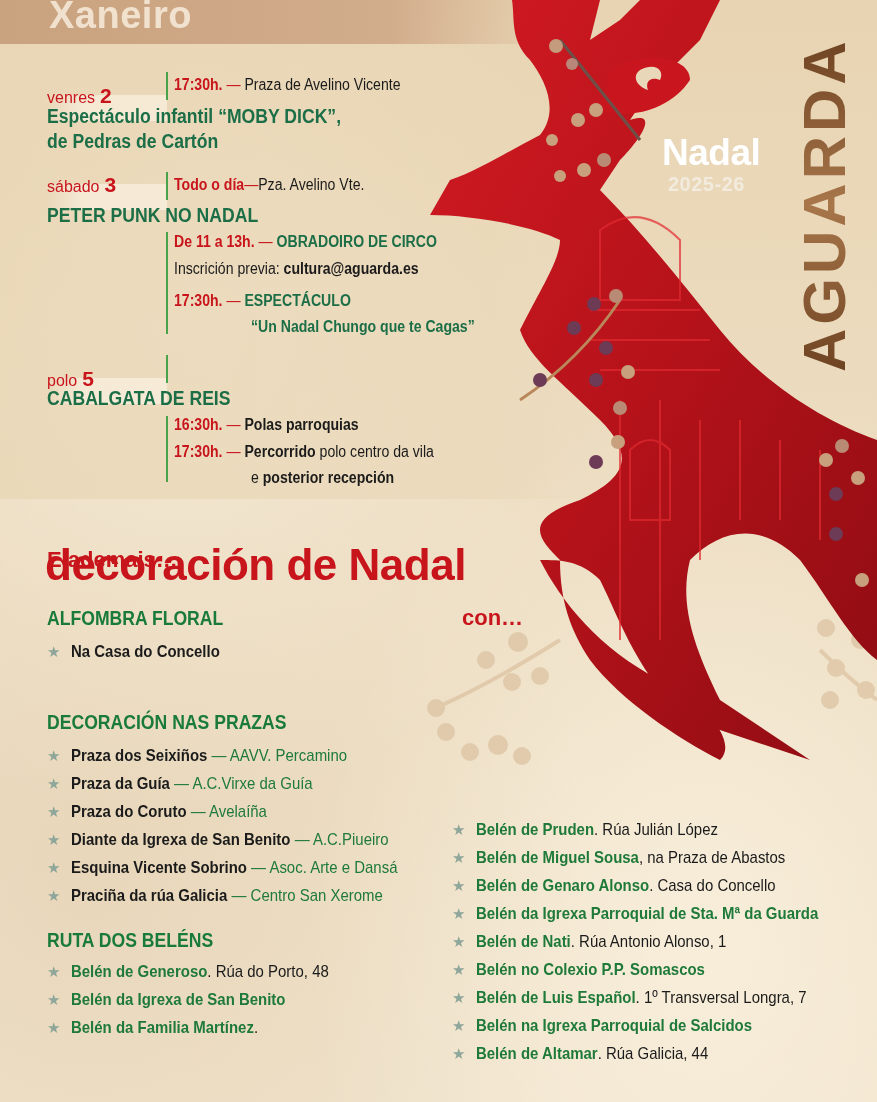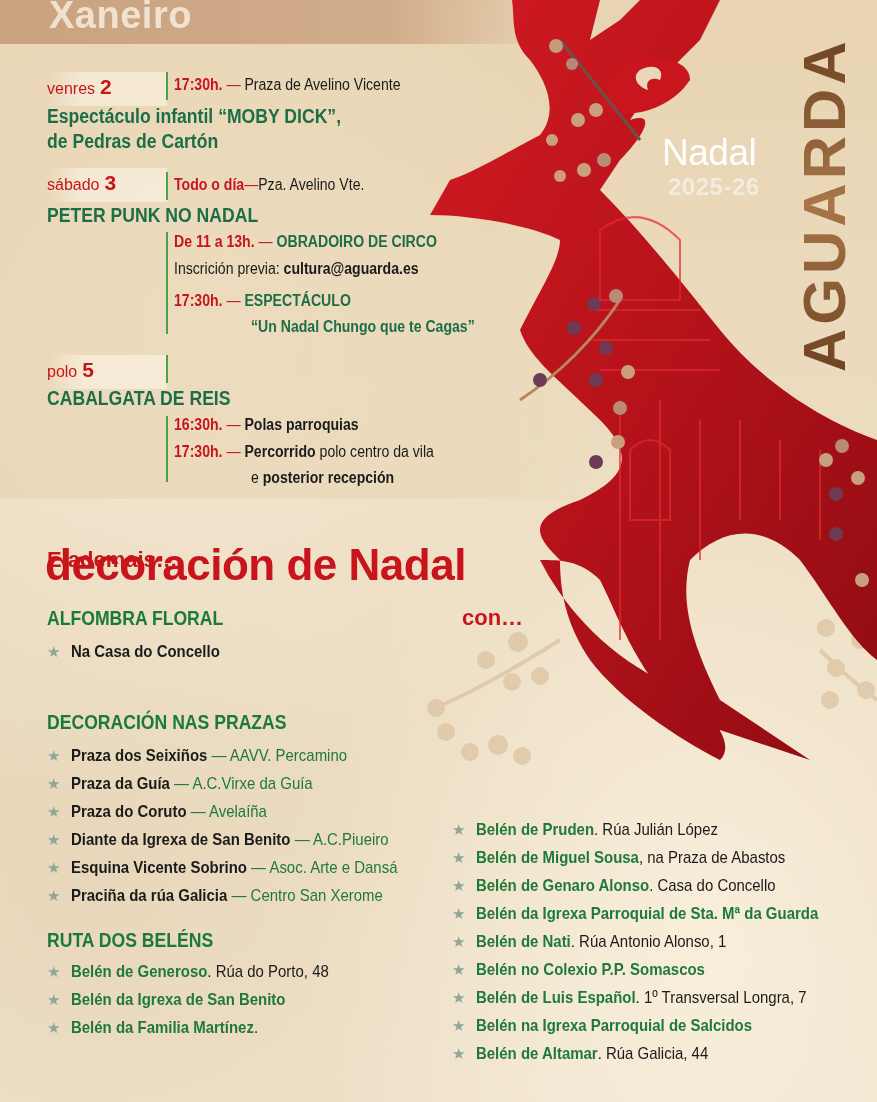--- a/index.html
+++ b/index.html
@@ -29,22 +29,23 @@
     position: absolute; left: 0; top: 44px; width: 610px; height: 455px;
     background: linear-gradient(90deg, rgba(232,213,180,0.75) 0%, rgba(232,213,180,0.55) 80%, rgba(232,213,180,0) 100%);
   }
 
   
   .deer { position: absolute; left: 0; top: 0; width: 877px; height: 1102px; pointer-events: none; }
 
   
   .day-row { position: absolute; left: 47px; display: flex; align-items: baseline; height: 26px; }
   .day-box {
-    width: 120px; height: 34px; display: flex; align-items: flex-end; padding-bottom: 8px;
+    width: 120px; height: 26px; display: flex; align-items: flex-end; padding-bottom: 14px;
     background: linear-gradient(90deg, rgba(255,248,236,0) 0%, rgba(255,248,236,0.55) 30%, rgba(255,248,236,0.55) 100%);
+    margin-top: 23px;
   }
   .day-name { font-size: 16px; color: #c8151c; }
   .day-num { font-size: 21px; font-weight: 700; color: #c8151c; margin-left: 5px; line-height: 22px; }
   .vbar { position: absolute; width: 2px; background: #4aa24a; }
   .time { color: #c8151c; font-weight: 700; }
   .dash { color: #c8151c; }
   .place { color: #1b1b1b; }
   .slot { position: absolute; font-size: 16px; white-space: nowrap; transform: scaleX(0.88); transform-origin: left center; }
   .event-title {
     position: absolute; left: 47px; color: #1c6e47; font-weight: 700; font-size: 20px;
@@ -63,22 +64,22 @@
   }
   .list { position: absolute; list-style: none; }
   .list li { height: 28px; display: flex; align-items: center; white-space: nowrap; }
   .star { color: #8fa69a; font-size: 15px; width: 24px; flex: none; }
   .li-text { font-size: 17px; transform: scaleX(0.88); transform-origin: left center; display: inline-block; }
   .k { font-weight: 700; color: #1b1b1b; }
   .g { color: #1f7a3a; }
   .gb { color: #1f7a3a; font-weight: 700; }
 
   
-  .nadal { position: absolute; left: 662px; top: 132px; font-size: 37px; font-weight: 400; color: #ffffff; letter-spacing: -0.5px; }
-  .years { position: absolute; left: 668px; top: 173px; font-size: 24px; font-weight: 700; color: rgba(245,238,228,0.85); letter-spacing: 0.5px; }
+  .nadal { position: absolute; left: 662px; top: 132px; font-size: 37px; font-weight: 700; color: #ffffff; letter-spacing: -0.5px; }
+  .years { position: absolute; left: 668px; top: 173px; font-size: 20px; font-weight: 700; color: rgba(245,238,228,0.85); letter-spacing: 0.5px; }
   .aguarda {
     position: absolute; left: 795px; top: 372px; font-size: 60px; font-weight: 700; color: #8a5a30;
     transform: rotate(-90deg); transform-origin: left top; letter-spacing: 4px; white-space: nowrap;
     background: linear-gradient(90deg, #6e4322, #a8764a 50%, #6e4322);
     -webkit-background-clip: text; background-clip: text; -webkit-text-fill-color: transparent;
     line-height: 60px;
   }
 </style>
 </head>
 <body>

